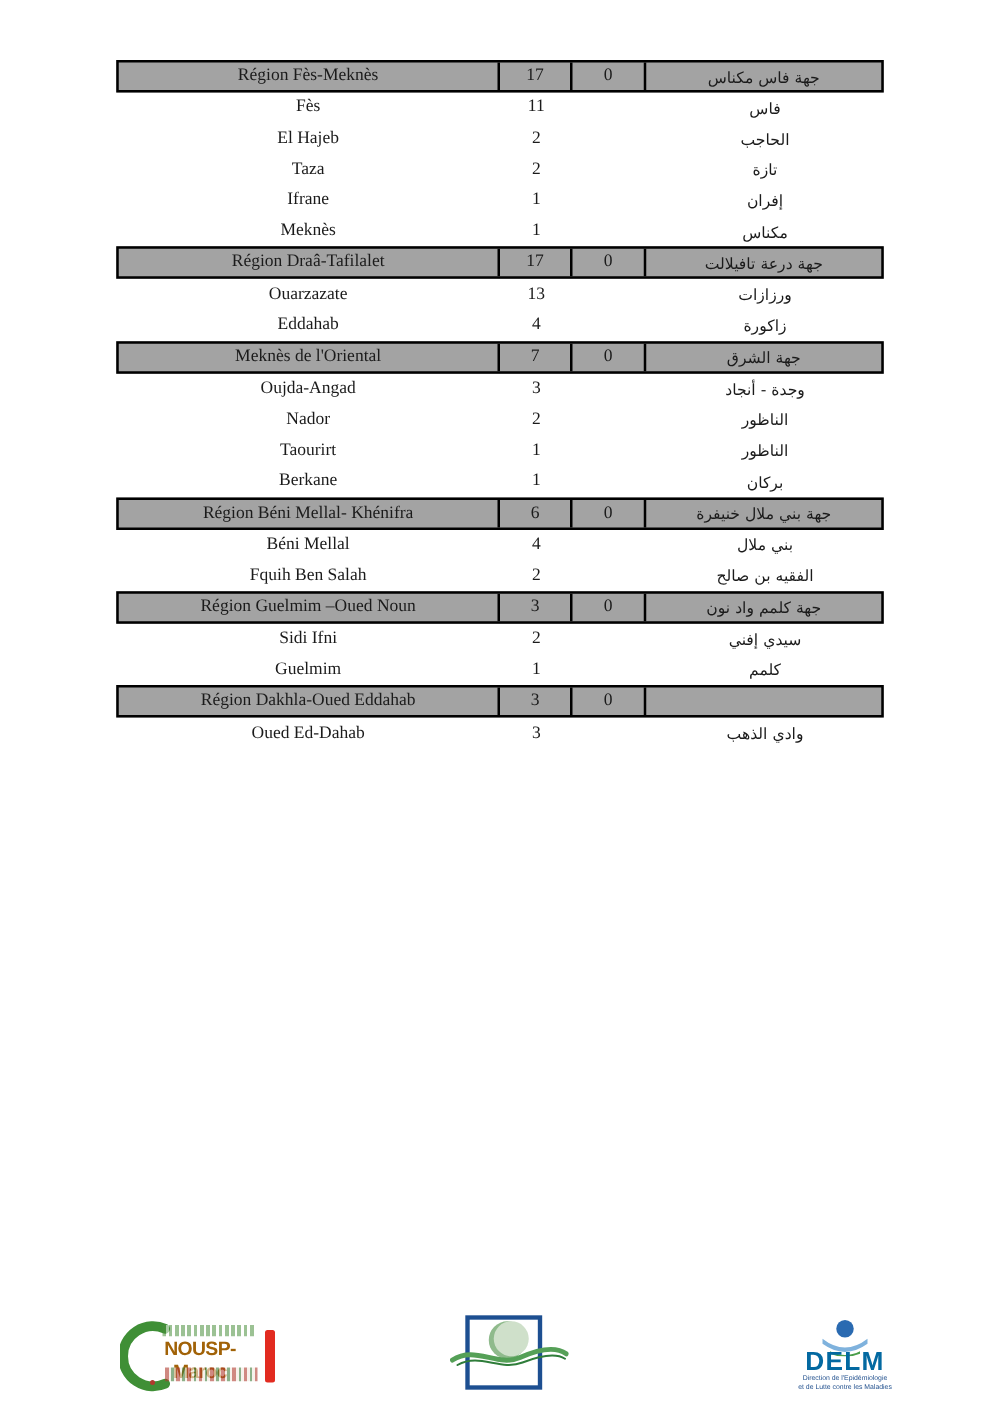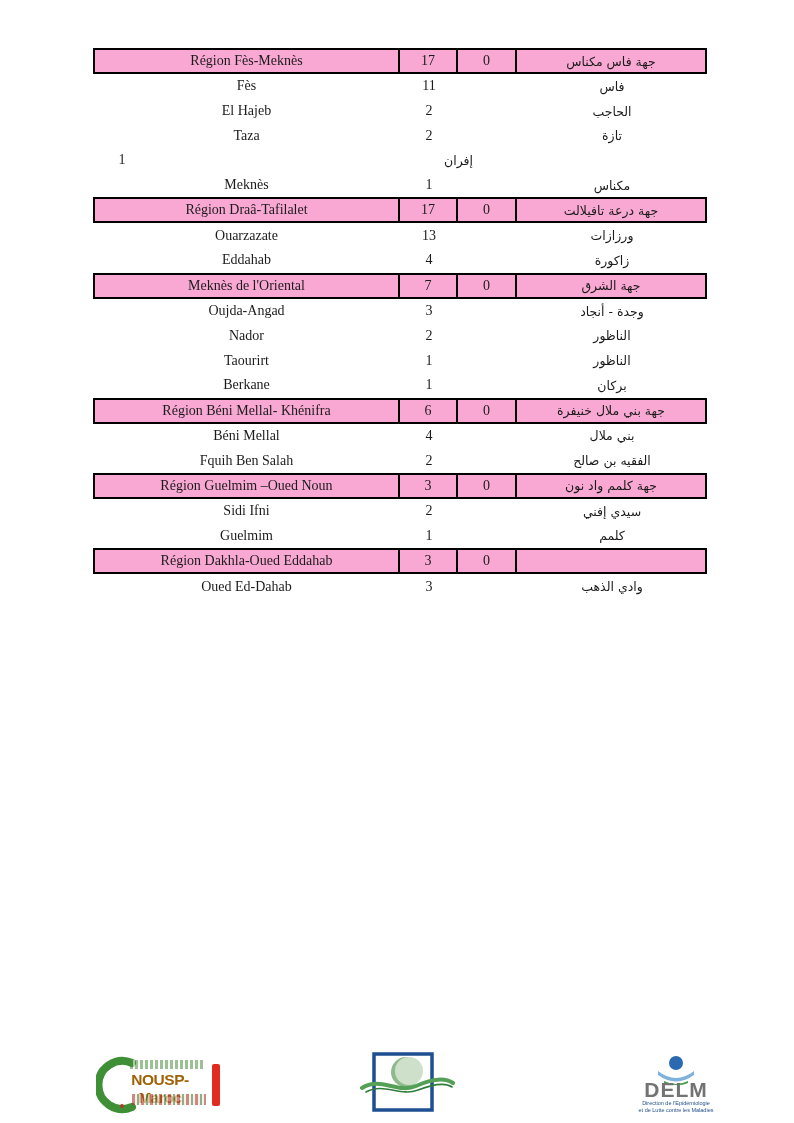--- a/index.html
+++ b/index.html
@@ -5,21 +5,21 @@
   html,body { margin:0; padding:0; background:#ffffff; }
   .page {
     position:relative; width:794px; height:1123px; background:#ffffff;
     font-family:"Liberation Serif", serif; color:#1b1b1b; overflow:hidden;
   }
 
   
   .report-table { position:absolute; left:93px; top:48px; width:614px; }
   .row { display:flex; width:614px; box-sizing:border-box; }
   .header-row {
-    height:26px; background:#f9a8d4; border:2px solid #000000;
+    height:26px; background:#a3a3a3; border:2px solid #000000;
   }
   .sub-row { height:24.7px; }
   .cell {
     flex-shrink:0; display:flex; align-items:center; justify-content:center;
     box-sizing:border-box; font-size:14px; overflow:hidden; white-space:nowrap;
   }
   .c-fr { width:307px; }
   .c-n1 { width:58px; }
   .c-n2 { width:59px; }
   .c-ar { flex:1 1 auto; direction:rtl; font-family:"DejaVu Sans", sans-serif; font-size:12.5px; }
@@ -56,21 +56,21 @@
   }
 
   
   .midlogo { left:360px; top:1048px; width:95px; height:72px; }
 
   
   .delm { left:633px; top:1055px; width:86px; height:60px; text-align:center;
           font-family:"Liberation Sans", sans-serif; }
   .delm svg { display:block; margin:0 auto; }
   .delm-text {
-    margin-top:-6px; font-weight:bold; font-size:21px; color:#737373;
+    margin-top:-6px; font-weight:bold; font-size:21px; color:#0369a1;
     letter-spacing:1px; line-height:1;
   }
   .delm-sub { font-size:5.5px; color:#1f4e8c; line-height:1.25; }
 </style>
 </head>
 <body>
 
 <div class="page">
 
   <div class="report-table" id="table-root">
@@ -92,20 +92,21 @@
         <div class="cell c-n2"></div>
         <div class="cell c-ar">الحاجب</div>
       </div>
       <div class="row sub-row">
         <div class="cell c-fr">Taza</div>
         <div class="cell c-n1">2</div>
         <div class="cell c-n2"></div>
         <div class="cell c-ar">تازة</div>
       </div>
       <div class="row sub-row">
+        <div class="cell c-fr">Ifrane</div>
         <div class="cell c-n1">1</div>
         <div class="cell c-n2"></div>
         <div class="cell c-ar">إفران</div>
       </div>
       <div class="row sub-row">
         <div class="cell c-fr">Meknès</div>
         <div class="cell c-n1">1</div>
         <div class="cell c-n2"></div>
         <div class="cell c-ar">مكناس</div>
       </div>

